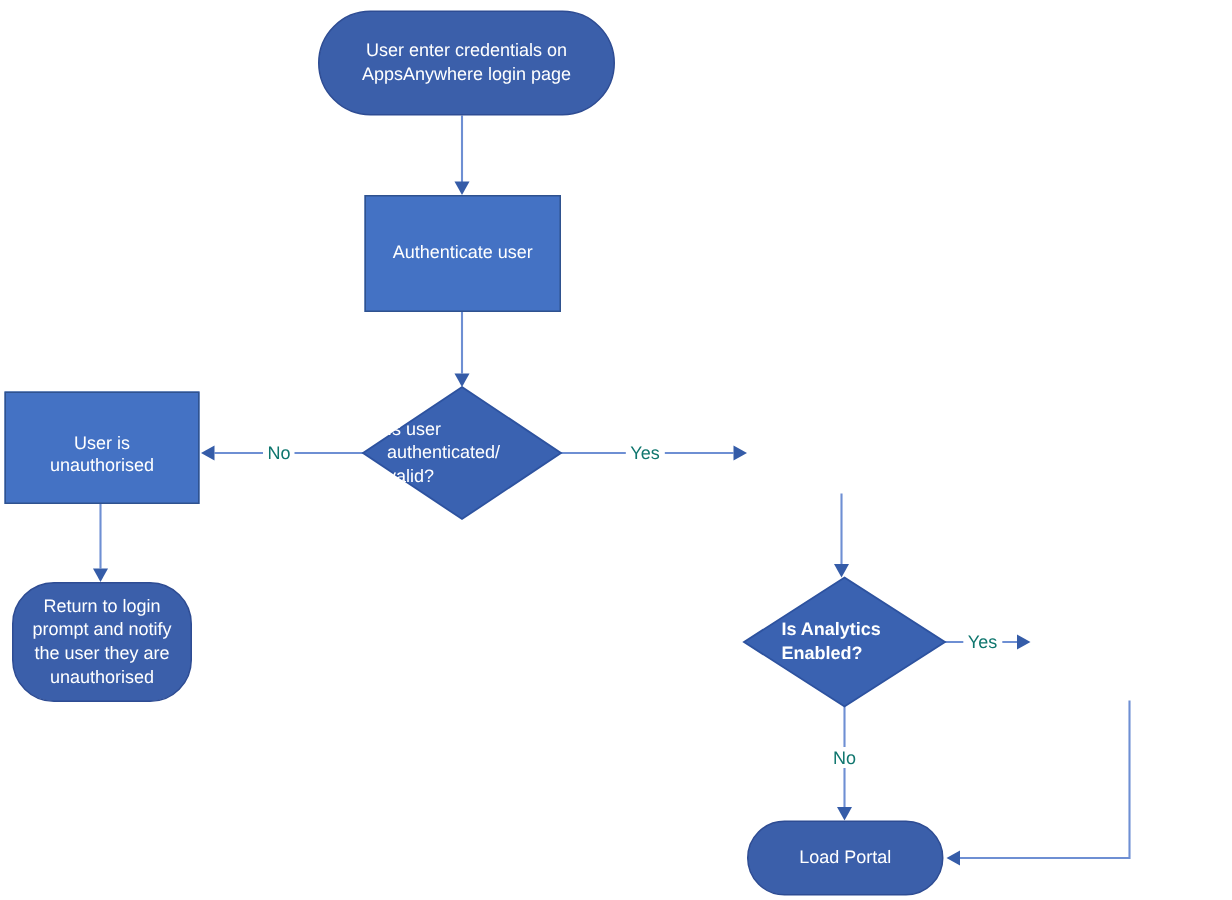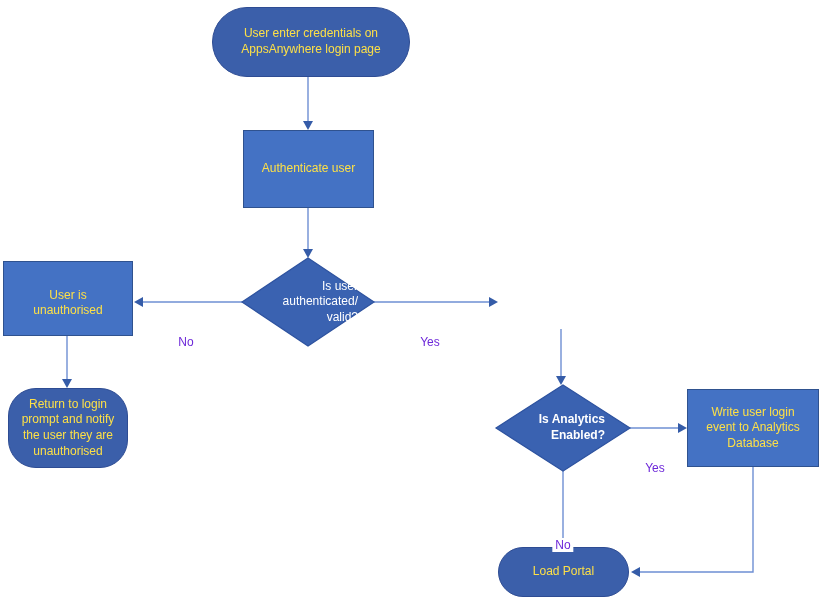--- a/index.html
+++ b/index.html
@@ -21,53 +21,52 @@
     top: 0;
     width: 821px;
     height: 600px;
   }
   .node {
     position: absolute;
     display: flex;
     align-items: center;
     justify-content: center;
     text-align: center;
-    color: #fde047;
+    color: #ffffff;
     font-size: 12px;
     line-height: 1.3;
     box-sizing: border-box;
   }
   .terminator {
     background: #3b5faa;
     border: 1px solid #2e4c93;
   }
   .process {
     background: #4472c4;
     border: 1px solid #2f528f;
   }
   .decision-text {
     position: absolute;
     display: flex;
     align-items: center;
     justify-content: center;
-    text-align: right;
+    text-align: left;
     color: #ffffff;
     font-size: 12px;
     line-height: 1.3;
     pointer-events: none;
   }
   .edge-label {
     position: absolute;
     transform: translate(-50%, -50%);
     background: #ffffff;
-    color: #6d28d9;
+    color: #0f766e;
     font-size: 12px;
     padding: 0 3px;
     white-space: nowrap;
-    margin-top: 40px;
   }
   .edge-line {
     stroke: #6e8fd3;
     stroke-width: 1.4;
     fill: none;
   }
   .edge-arrow {
     fill: #355ca8;
     stroke: none;
   }
@@ -125,23 +124,20 @@
 
   <div class="node process" style="left:3px; top:261px; width:130px; height:75px; padding:16px 26px;align-items:flex-end;">
     <span>User is unauthorised</span>
   </div>
 
   <div class="node terminator" style="left:8px; top:388px; width:120px; height:80px; border-radius:28px; padding:0 8px;">
     <span>Return to login prompt and notify the user they are unauthorised</span>
   </div>
 
 
-  <div class="node process" style="left:687px; top:389px; width:132px; height:78px; padding:0 12px;">
-    <span>Write user login event to Analytics Database</span>
-  </div>
 
   <div class="node terminator" style="left:498px; top:547px; width:131px; height:50px; border-radius:25px; padding:16px 14px;">
     <span>Load Portal</span>
   </div>
 
   <div class="decision-text" style="left:253px; top:272px; width:110px; height:60px;">
     <span style="width:100px;">Is user authenticated/ valid?</span>
   </div>
 
   <div class="decision-text" style="left:508px; top:398px; width:110px; height:60px;">

